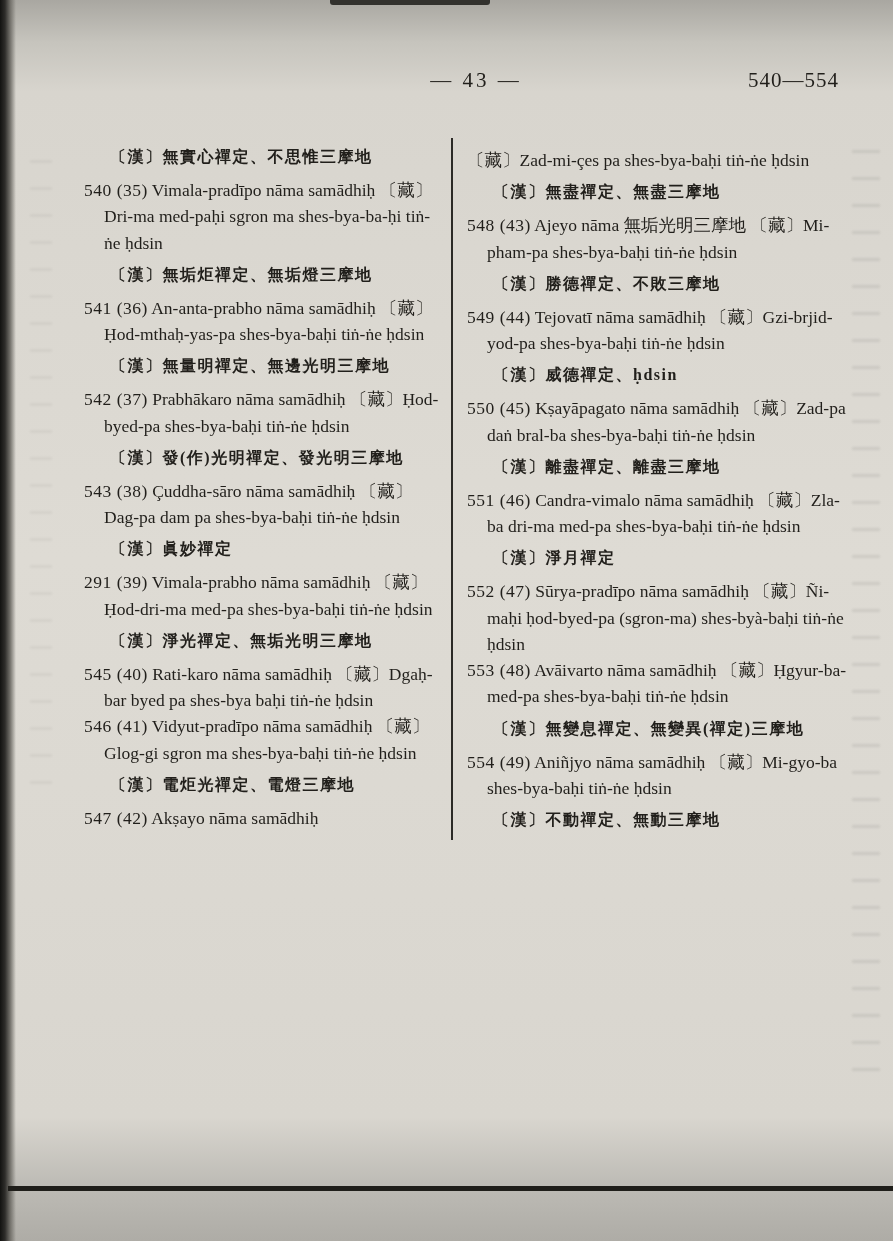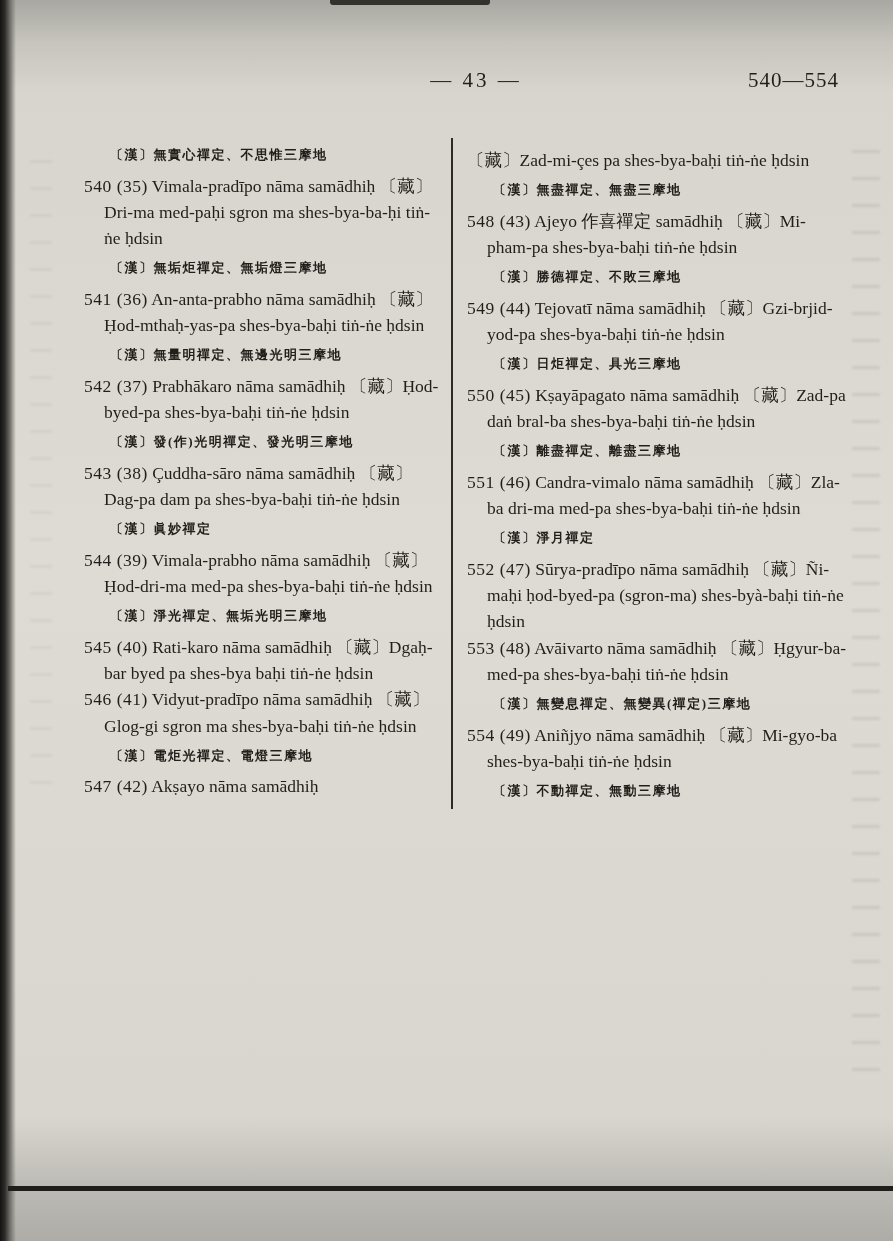--- a/index.html
+++ b/index.html
@@ -25,21 +25,21 @@
   .cols{position:absolute;left:0;top:138px;width:893px;display:flex;align-items:stretch;}
   .col{font-size:17.5px;line-height:1.5;}
   .col.left{margin-left:84px;width:356px;}
   .divider{width:2px;background:#2b2a26;margin-left:11px;margin-right:14px;}
   .col.right{width:382px;}
 
   p{margin:0;}
   .entry{padding-left:20px;text-indent:-20px;}
   .cont{padding-left:14px;text-indent:-14px;margin-top:9px;}
   .num{letter-spacing:.5px;}
-  .cjk{padding-left:26px;margin:7px 0 8px;font-size:13px;font-weight:700;letter-spacing:1.5px;}
+  .cjk{padding-left:26px;margin:7px 0 8px;font-size:16px;font-weight:700;letter-spacing:1.5px;}
 </style>
 </head>
 <body>
 
 <div class="edge-left"></div>
 <div class="edge-top"></div>
 <div class="ghost g1"></div>
 <div class="ghost g2"></div>
 
 <div class="header">
@@ -51,35 +51,35 @@
   <div class="col left" id="col-left">
       <p class="cjk">〔漢〕無實心禪定、不思惟三摩地</p>
       <p class="entry"><span class="num">540 (35)</span> <span class="body">Vimala-pradīpo nāma samādhiḥ 〔藏〕Dri-ma med-paḥi sgron ma shes-bya-ba-ḥi tiṅ-ṅe ḥdsin</span></p>
       <p class="cjk">〔漢〕無垢炬禪定、無垢燈三摩地</p>
       <p class="entry"><span class="num">541 (36)</span> <span class="body">An-anta-prabho nāma samādhiḥ 〔藏〕Ḥod-mthaḥ-yas-pa shes-bya-baḥi tiṅ-ṅe ḥdsin</span></p>
       <p class="cjk">〔漢〕無量明禪定、無邊光明三摩地</p>
       <p class="entry"><span class="num">542 (37)</span> <span class="body">Prabhākaro nāma samādhiḥ 〔藏〕Ḥod-byed-pa shes-bya-baḥi tiṅ-ṅe ḥdsin</span></p>
       <p class="cjk">〔漢〕發(作)光明禪定、發光明三摩地</p>
       <p class="entry"><span class="num">543 (38)</span> <span class="body">Çuddha-sāro nāma samādhiḥ 〔藏〕Dag-pa dam pa shes-bya-baḥi tiṅ-ṅe ḥdsin</span></p>
       <p class="cjk">〔漢〕眞妙禪定</p>
-      <p class="entry"><span class="num">544 (39)</span> <span class="body">Vimala-prabho nāma samādhiḥ 〔藏〕Ḥod-dri-ma med-pa shes-bya-baḥi tiṅ-ṅe ḥdsin</span></p>
+      <p class="entry"><span class="num">291 (39)</span> <span class="body">Vimala-prabho nāma samādhiḥ 〔藏〕Ḥod-dri-ma med-pa shes-bya-baḥi tiṅ-ṅe ḥdsin</span></p>
       <p class="cjk">〔漢〕淨光禪定、無垢光明三摩地</p>
       <p class="entry"><span class="num">545 (40)</span> <span class="body">Rati-karo nāma samādhiḥ 〔藏〕Dgaḥ-bar byed pa shes-bya baḥi tiṅ-ṅe ḥdsin</span></p>
       <p class="entry"><span class="num">546 (41)</span> <span class="body">Vidyut-pradīpo nāma samādhiḥ 〔藏〕Glog-gi sgron ma shes-bya-baḥi tiṅ-ṅe ḥdsin</span></p>
       <p class="cjk">〔漢〕電炬光禪定、電燈三摩地</p>
       <p class="entry"><span class="num">547 (42)</span> <span class="body">Akṣayo nāma samādhiḥ</span></p>
     </div>
   <div class="divider"></div>
   <div class="col right" id="col-right">
       <p class="cont">〔藏〕Zad-mi-çes pa shes-bya-baḥi tiṅ-ṅe ḥdsin</p>
       <p class="cjk">〔漢〕無盡禪定、無盡三摩地</p>
-      <p class="entry"><span class="num">548 (43)</span> <span class="body">Ajeyo 作喜禪定 samādhiḥ 〔藏〕Mi-pham-pa shes-bya-baḥi tiṅ-ṅe ḥdsin</span></p>
+      <p class="entry"><span class="num">548 (43)</span> <span class="body">Ajeyo nāma 無垢光明三摩地 〔藏〕Mi-pham-pa shes-bya-baḥi tiṅ-ṅe ḥdsin</span></p>
       <p class="cjk">〔漢〕勝德禪定、不敗三摩地</p>
       <p class="entry"><span class="num">549 (44)</span> <span class="body">Tejovatī nāma samādhiḥ 〔藏〕Gzi-brjid-yod-pa shes-bya-baḥi tiṅ-ṅe ḥdsin</span></p>
-      <p class="cjk">〔漢〕日炬禪定、具光三摩地</p>
+      <p class="cjk">〔漢〕威德禪定、ḥdsin</p>
       <p class="entry"><span class="num">550 (45)</span> <span class="body">Kṣayāpagato nāma samādhiḥ 〔藏〕Zad-pa daṅ bral-ba shes-bya-baḥi tiṅ-ṅe ḥdsin</span></p>
       <p class="cjk">〔漢〕離盡禪定、離盡三摩地</p>
       <p class="entry"><span class="num">551 (46)</span> <span class="body">Candra-vimalo nāma samādhiḥ 〔藏〕Zla-ba dri-ma med-pa shes-bya-baḥi tiṅ-ṅe ḥdsin</span></p>
       <p class="cjk">〔漢〕淨月禪定</p>
       <p class="entry"><span class="num">552 (47)</span> <span class="body">Sūrya-pradīpo nāma samādhiḥ 〔藏〕Ñi-maḥi ḥod-byed-pa (sgron-ma) shes-byà-baḥi tiṅ-ṅe ḥdsin</span></p>
       <p class="entry"><span class="num">553 (48)</span> <span class="body">Avāivarto nāma samādhiḥ 〔藏〕Ḥgyur-ba-med-pa shes-bya-baḥi tiṅ-ṅe ḥdsin</span></p>
       <p class="cjk">〔漢〕無變息禪定、無變異(禪定)三摩地</p>
       <p class="entry"><span class="num">554 (49)</span> <span class="body">Aniñjyo nāma samādhiḥ 〔藏〕Mi-gyo-ba shes-bya-baḥi tiṅ-ṅe ḥdsin</span></p>
       <p class="cjk">〔漢〕不動禪定、無動三摩地</p>
     </div>

